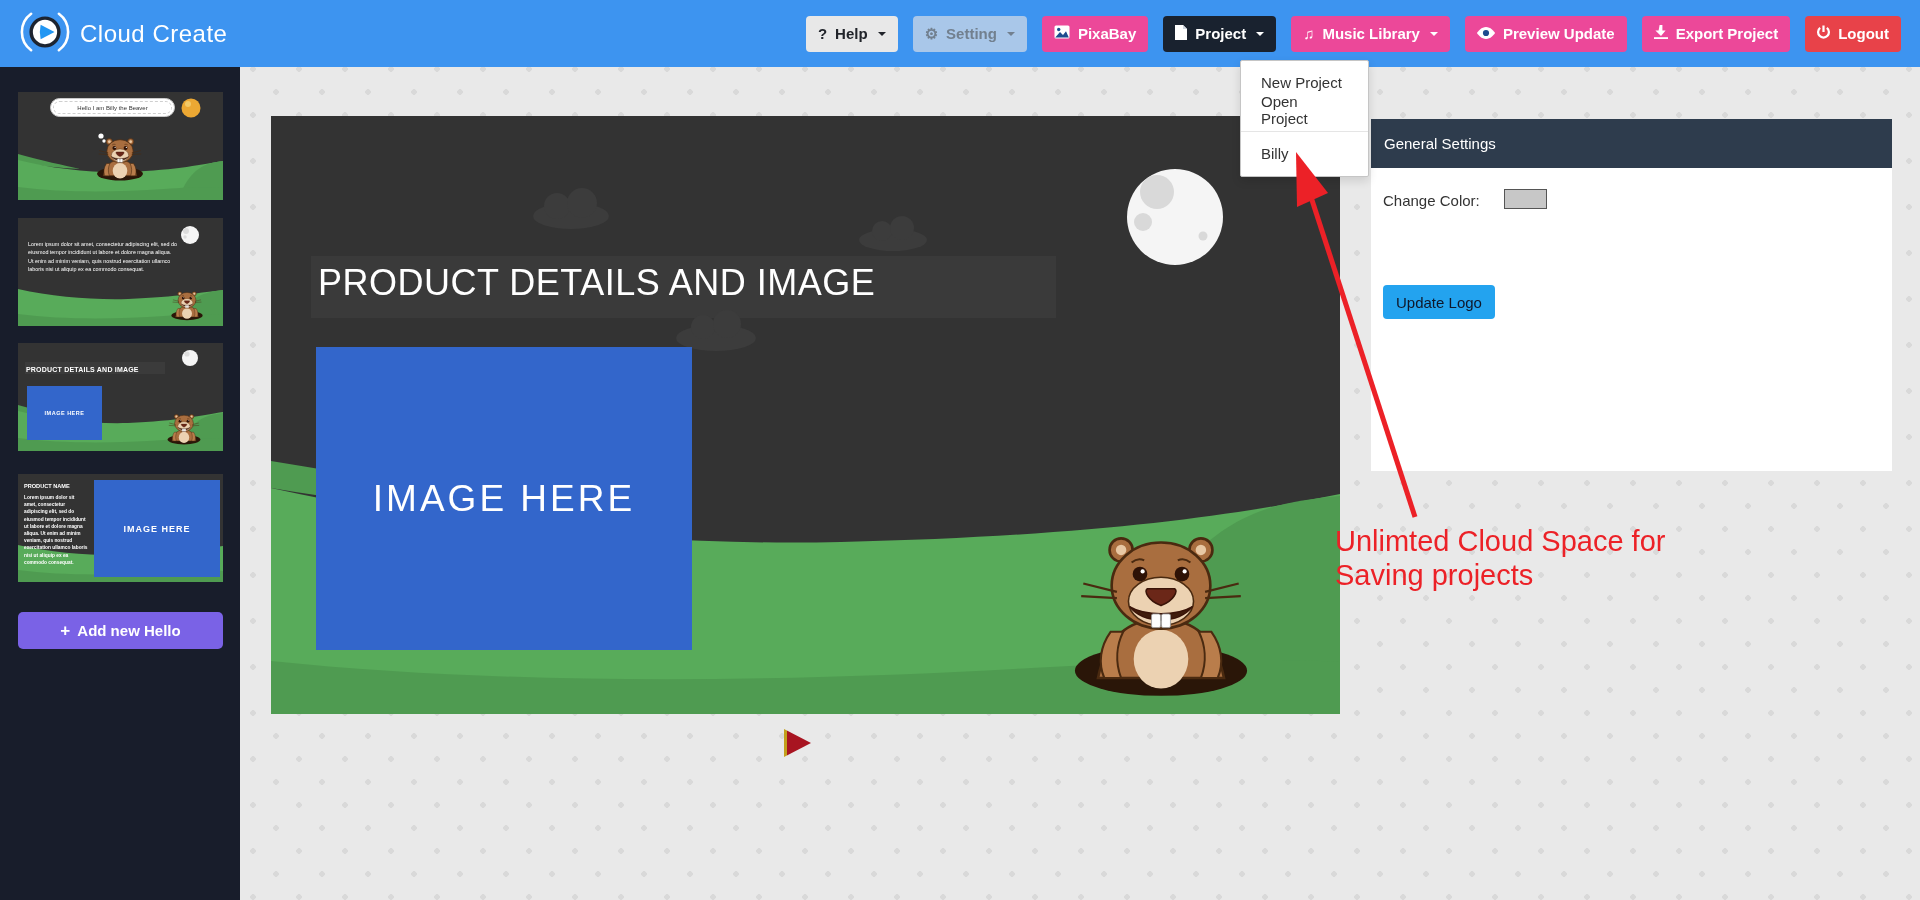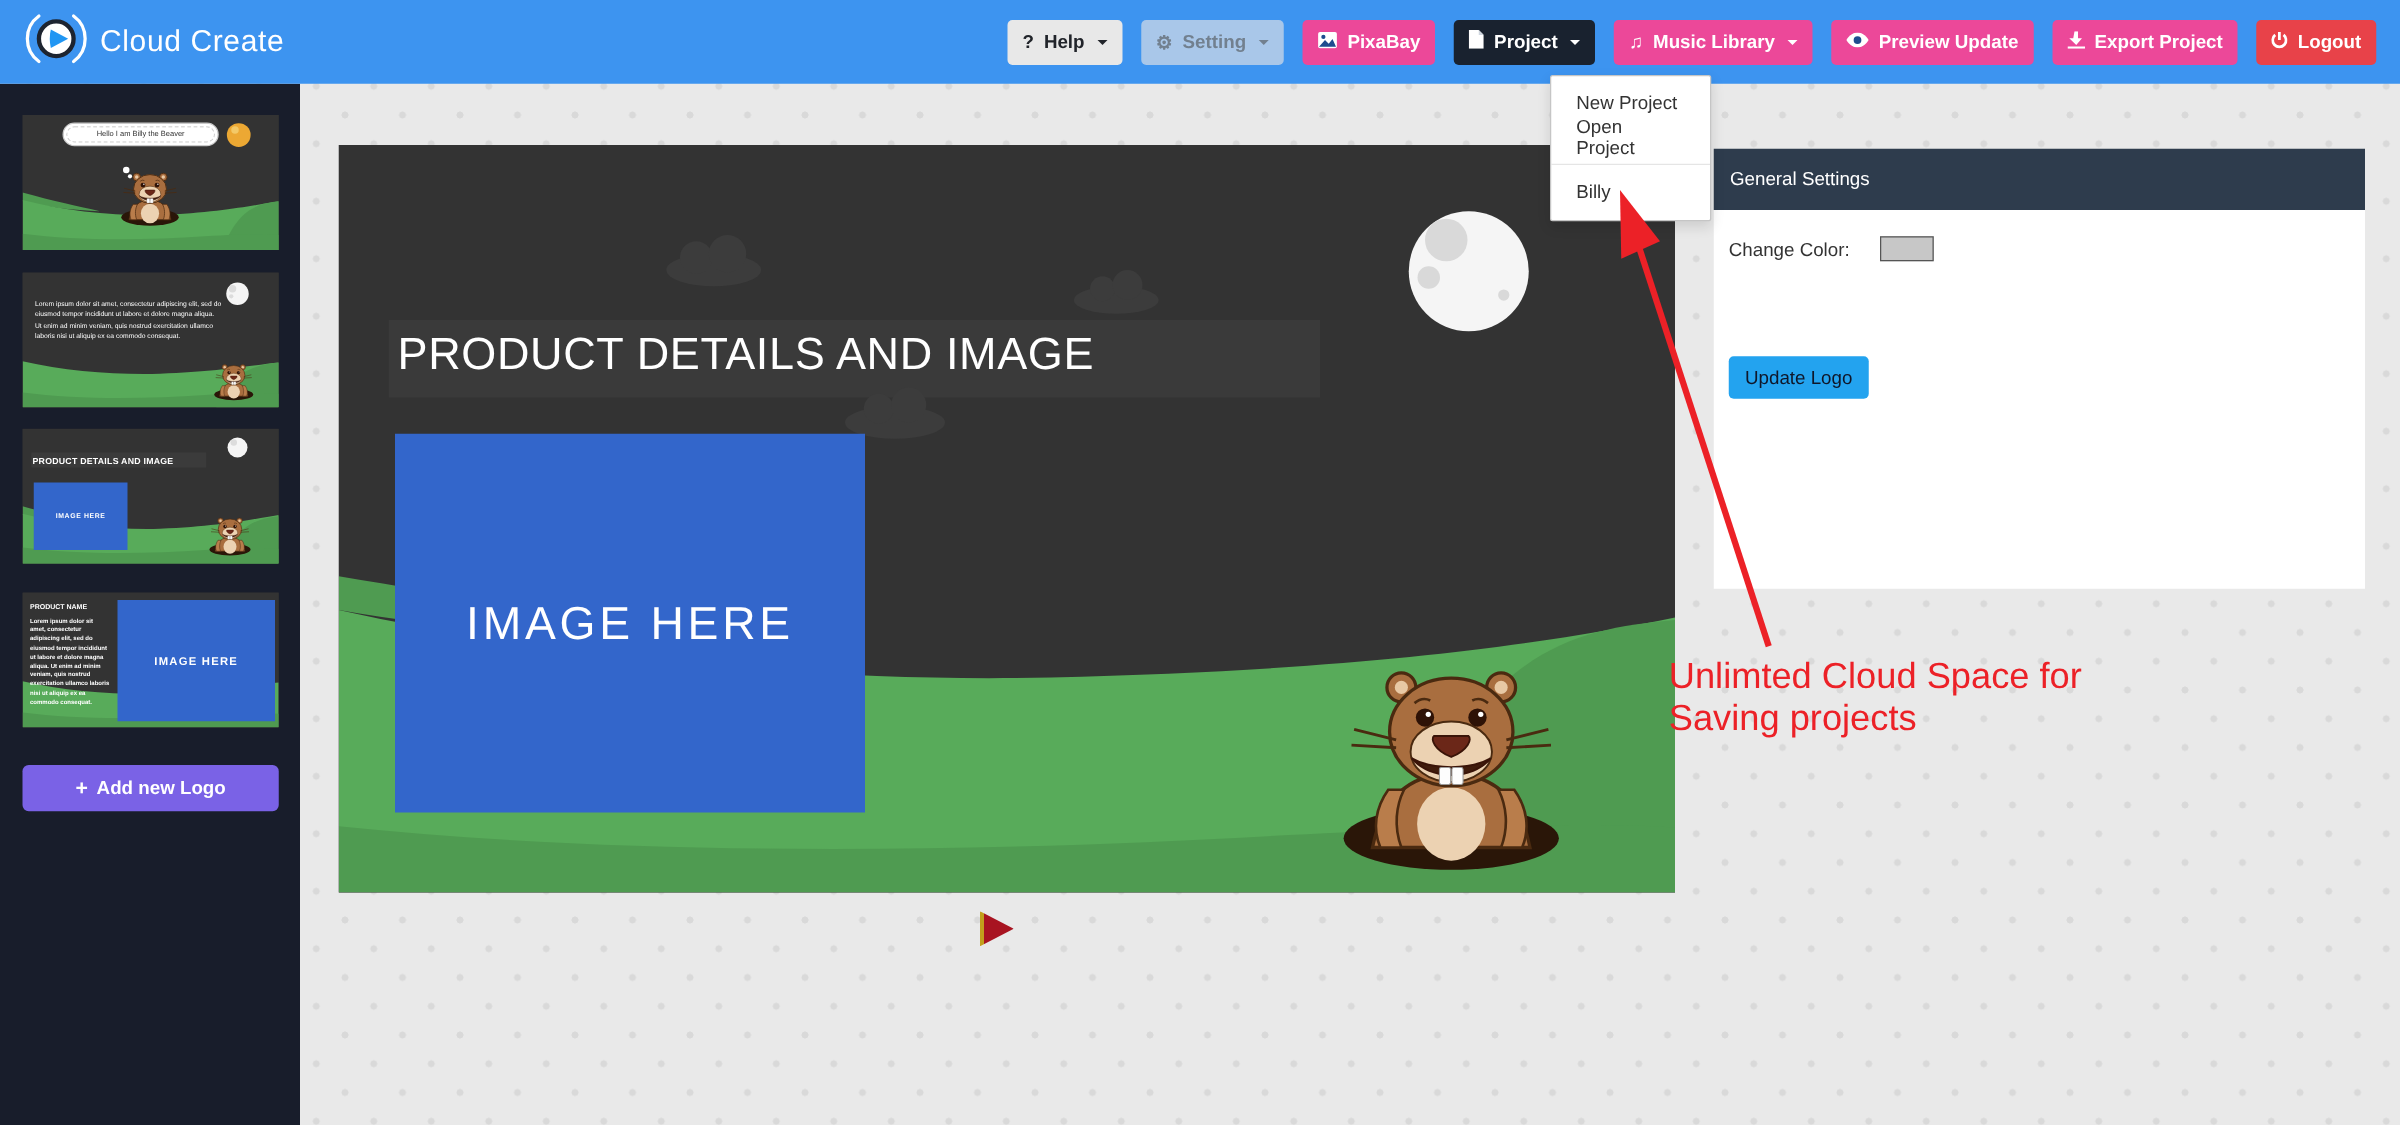--- a/index.html
+++ b/index.html
@@ -276,21 +276,21 @@
         <path d="M0,71 C35,79 75,82 110,81 C160,79 185,74 205,72 L205,108 L0,108 Z" fill="#58ab5a"></path>
         <path d="M0,96 C46,102 100,101 146,98 C177,96 194,96 205,97 L205,108 L0,108 Z" fill="#4f9b51"></path>
       </svg>
       <div class="mini-title4">PRODUCT NAME</div>
       <div class="mini-lorem4">Lorem ipsum dolor sit amet, consectetur adipiscing elit, sed do eiusmod tempor incididunt ut labore et dolore magna aliqua. Ut enim ad minim veniam, quis nostrud exercitation ullamco laboris nisi ut aliquip ex ea commodo consequat.</div>
       <div class="mini-imgbox s4">IMAGE HERE</div>
     </div>
 
     <button class="add-slide">
       <span class="plus">+</span>
-      <span>Add new Logo</span>
+      <span>Add new Hello</span>
     </button>
   </aside>
 
   <main class="canvas">
     <svg class="scene" viewBox="0 0 1069 598" preserveAspectRatio="none">
       <rect width="1069" height="598" fill="#333"></rect>
       <rect x="40" y="140" width="745" height="62" fill="#ffffff" opacity="0.035"></rect>
       <g fill="#3c3c3c">
         <ellipse cx="300" cy="100" rx="38" ry="13"></ellipse>
           <circle cx="286" cy="90" r="13"></circle>

